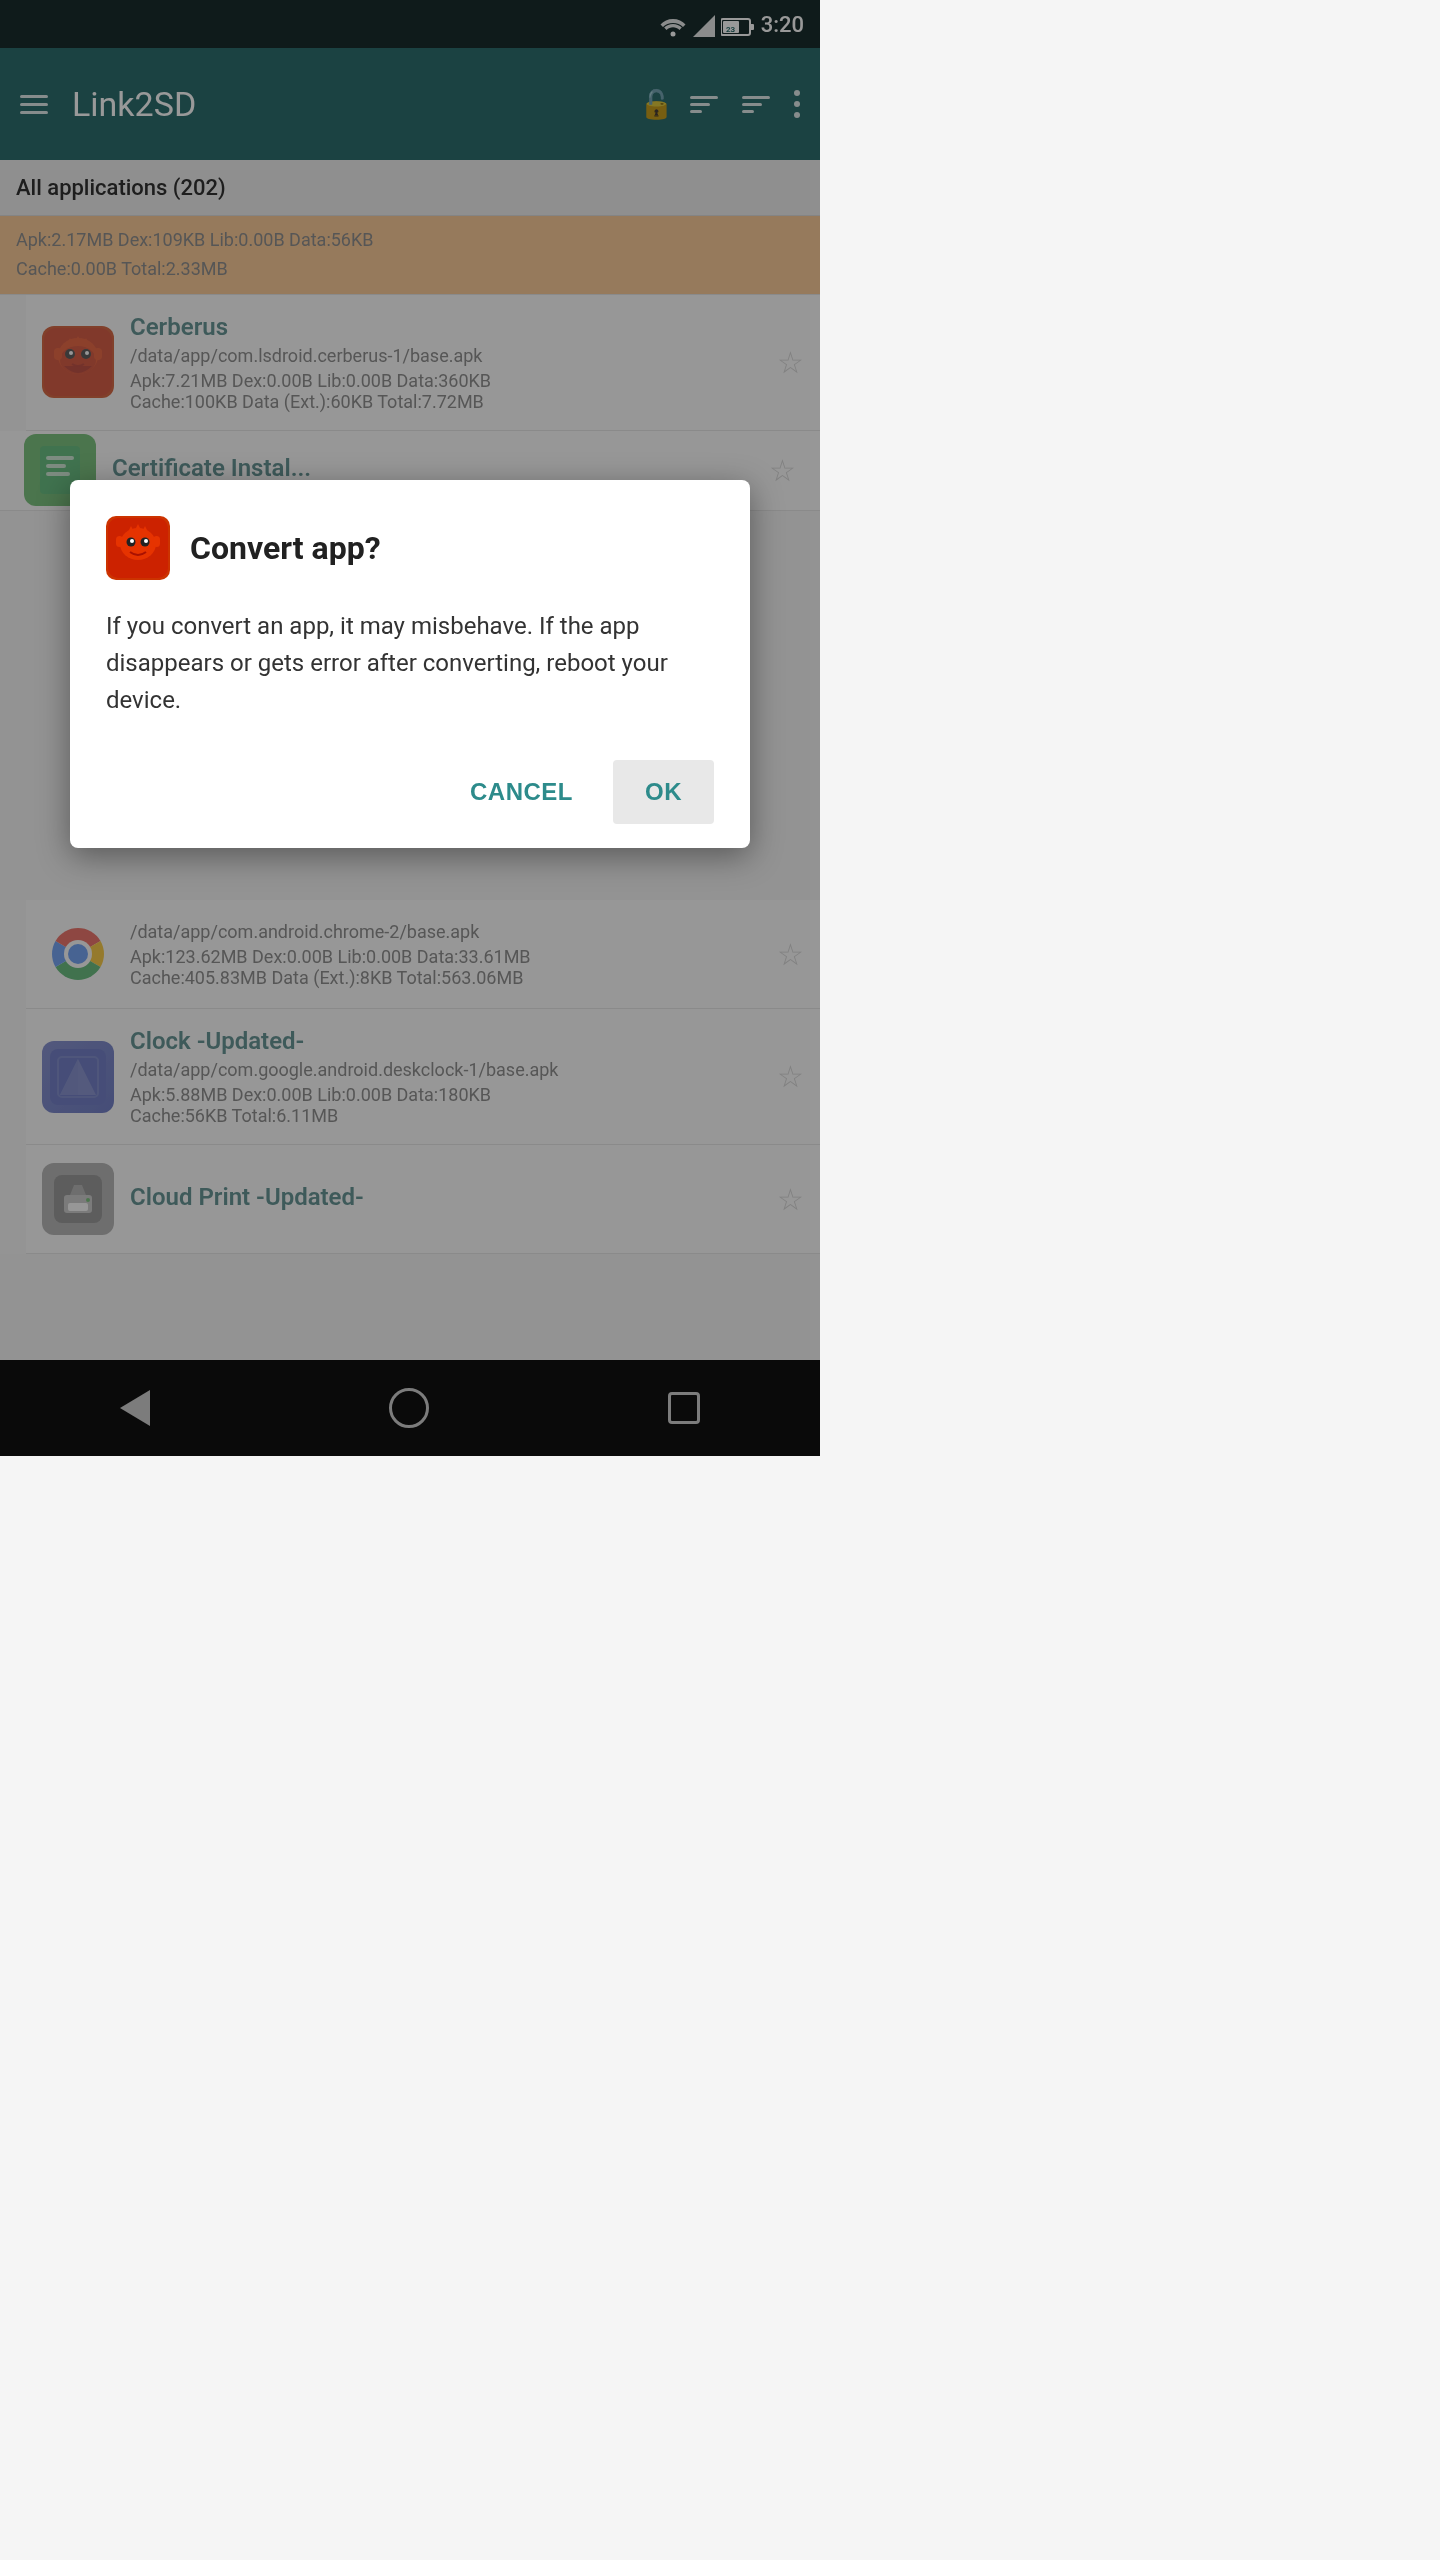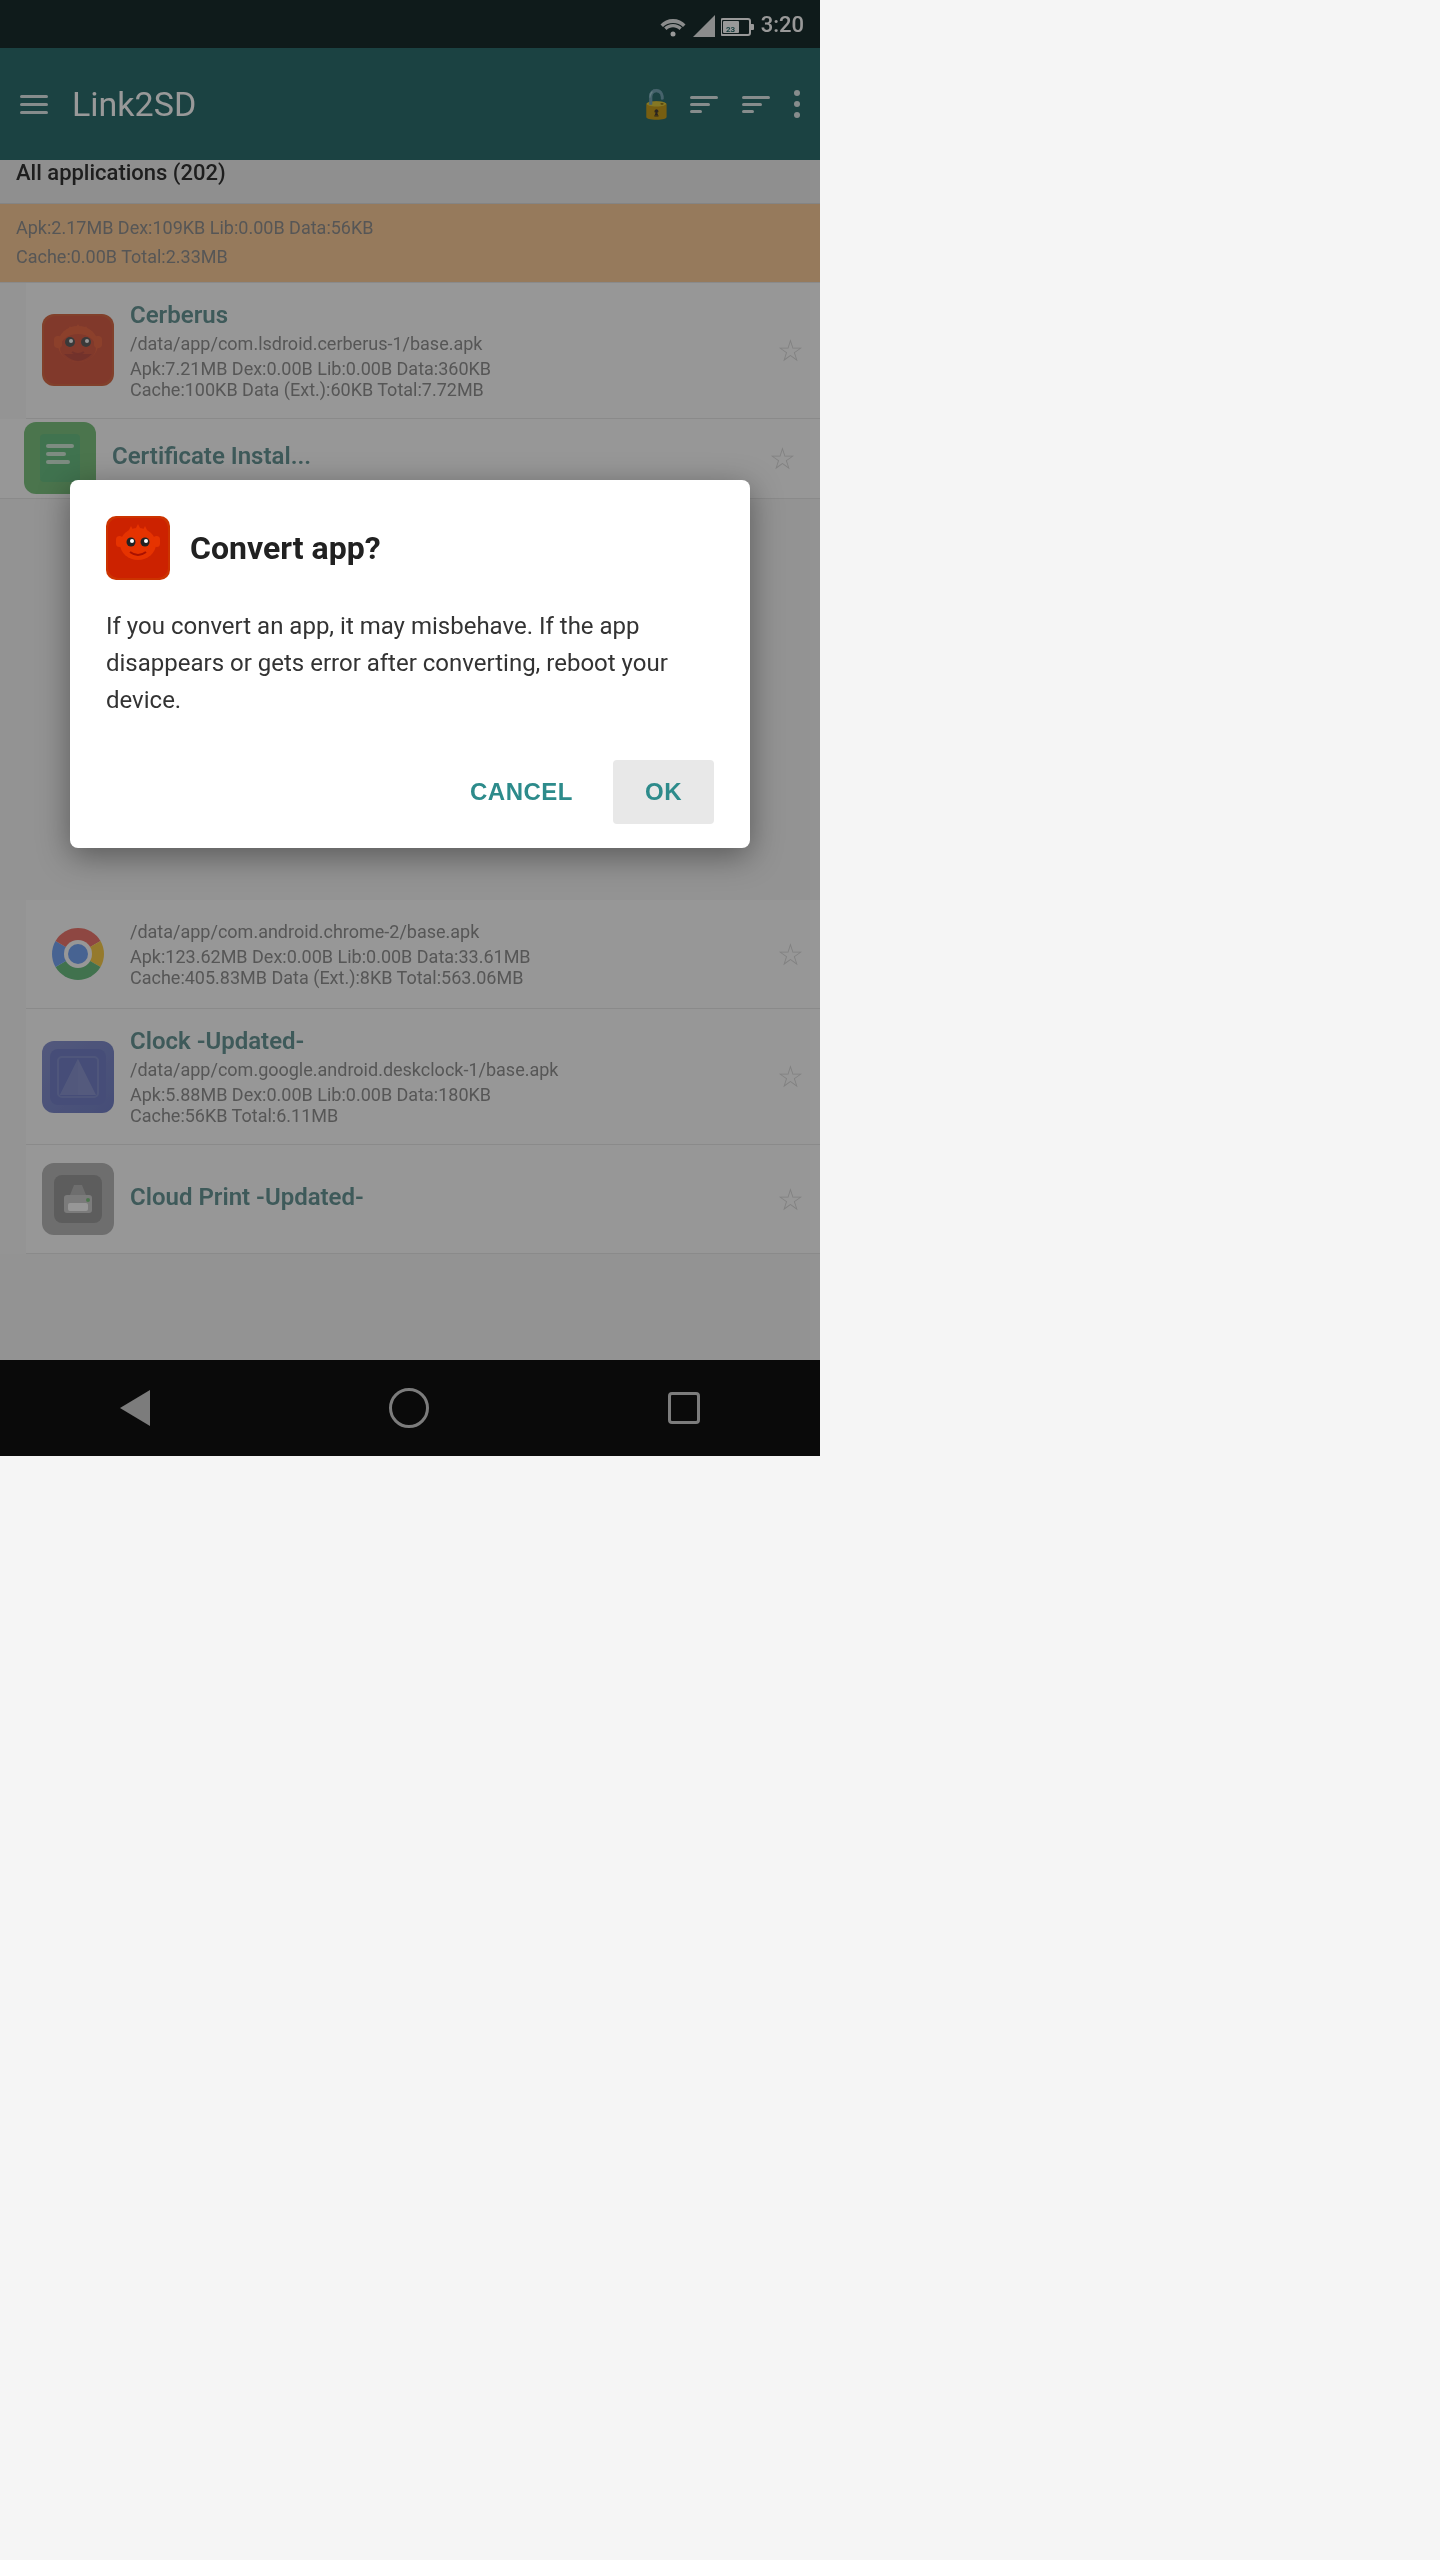--- a/index.html
+++ b/index.html
@@ -133,23 +133,24 @@
       display: block;
       width: 6px;
       height: 6px;
       background: rgba(255,255,255,0.85);
       border-radius: 50%;
     }
 
     
     .section-header {
       width: 100%;
-      height: 44px;
+      height: 56px;
       background: #eeeeee;
       display: flex;
+      align-items: center;
       padding: 0 16px;
       border-bottom: 1px solid #ddd;
     }
 
     .section-header-text {
       font-size: 22px;
       color: #333;
       font-weight: 500;
     }
 

